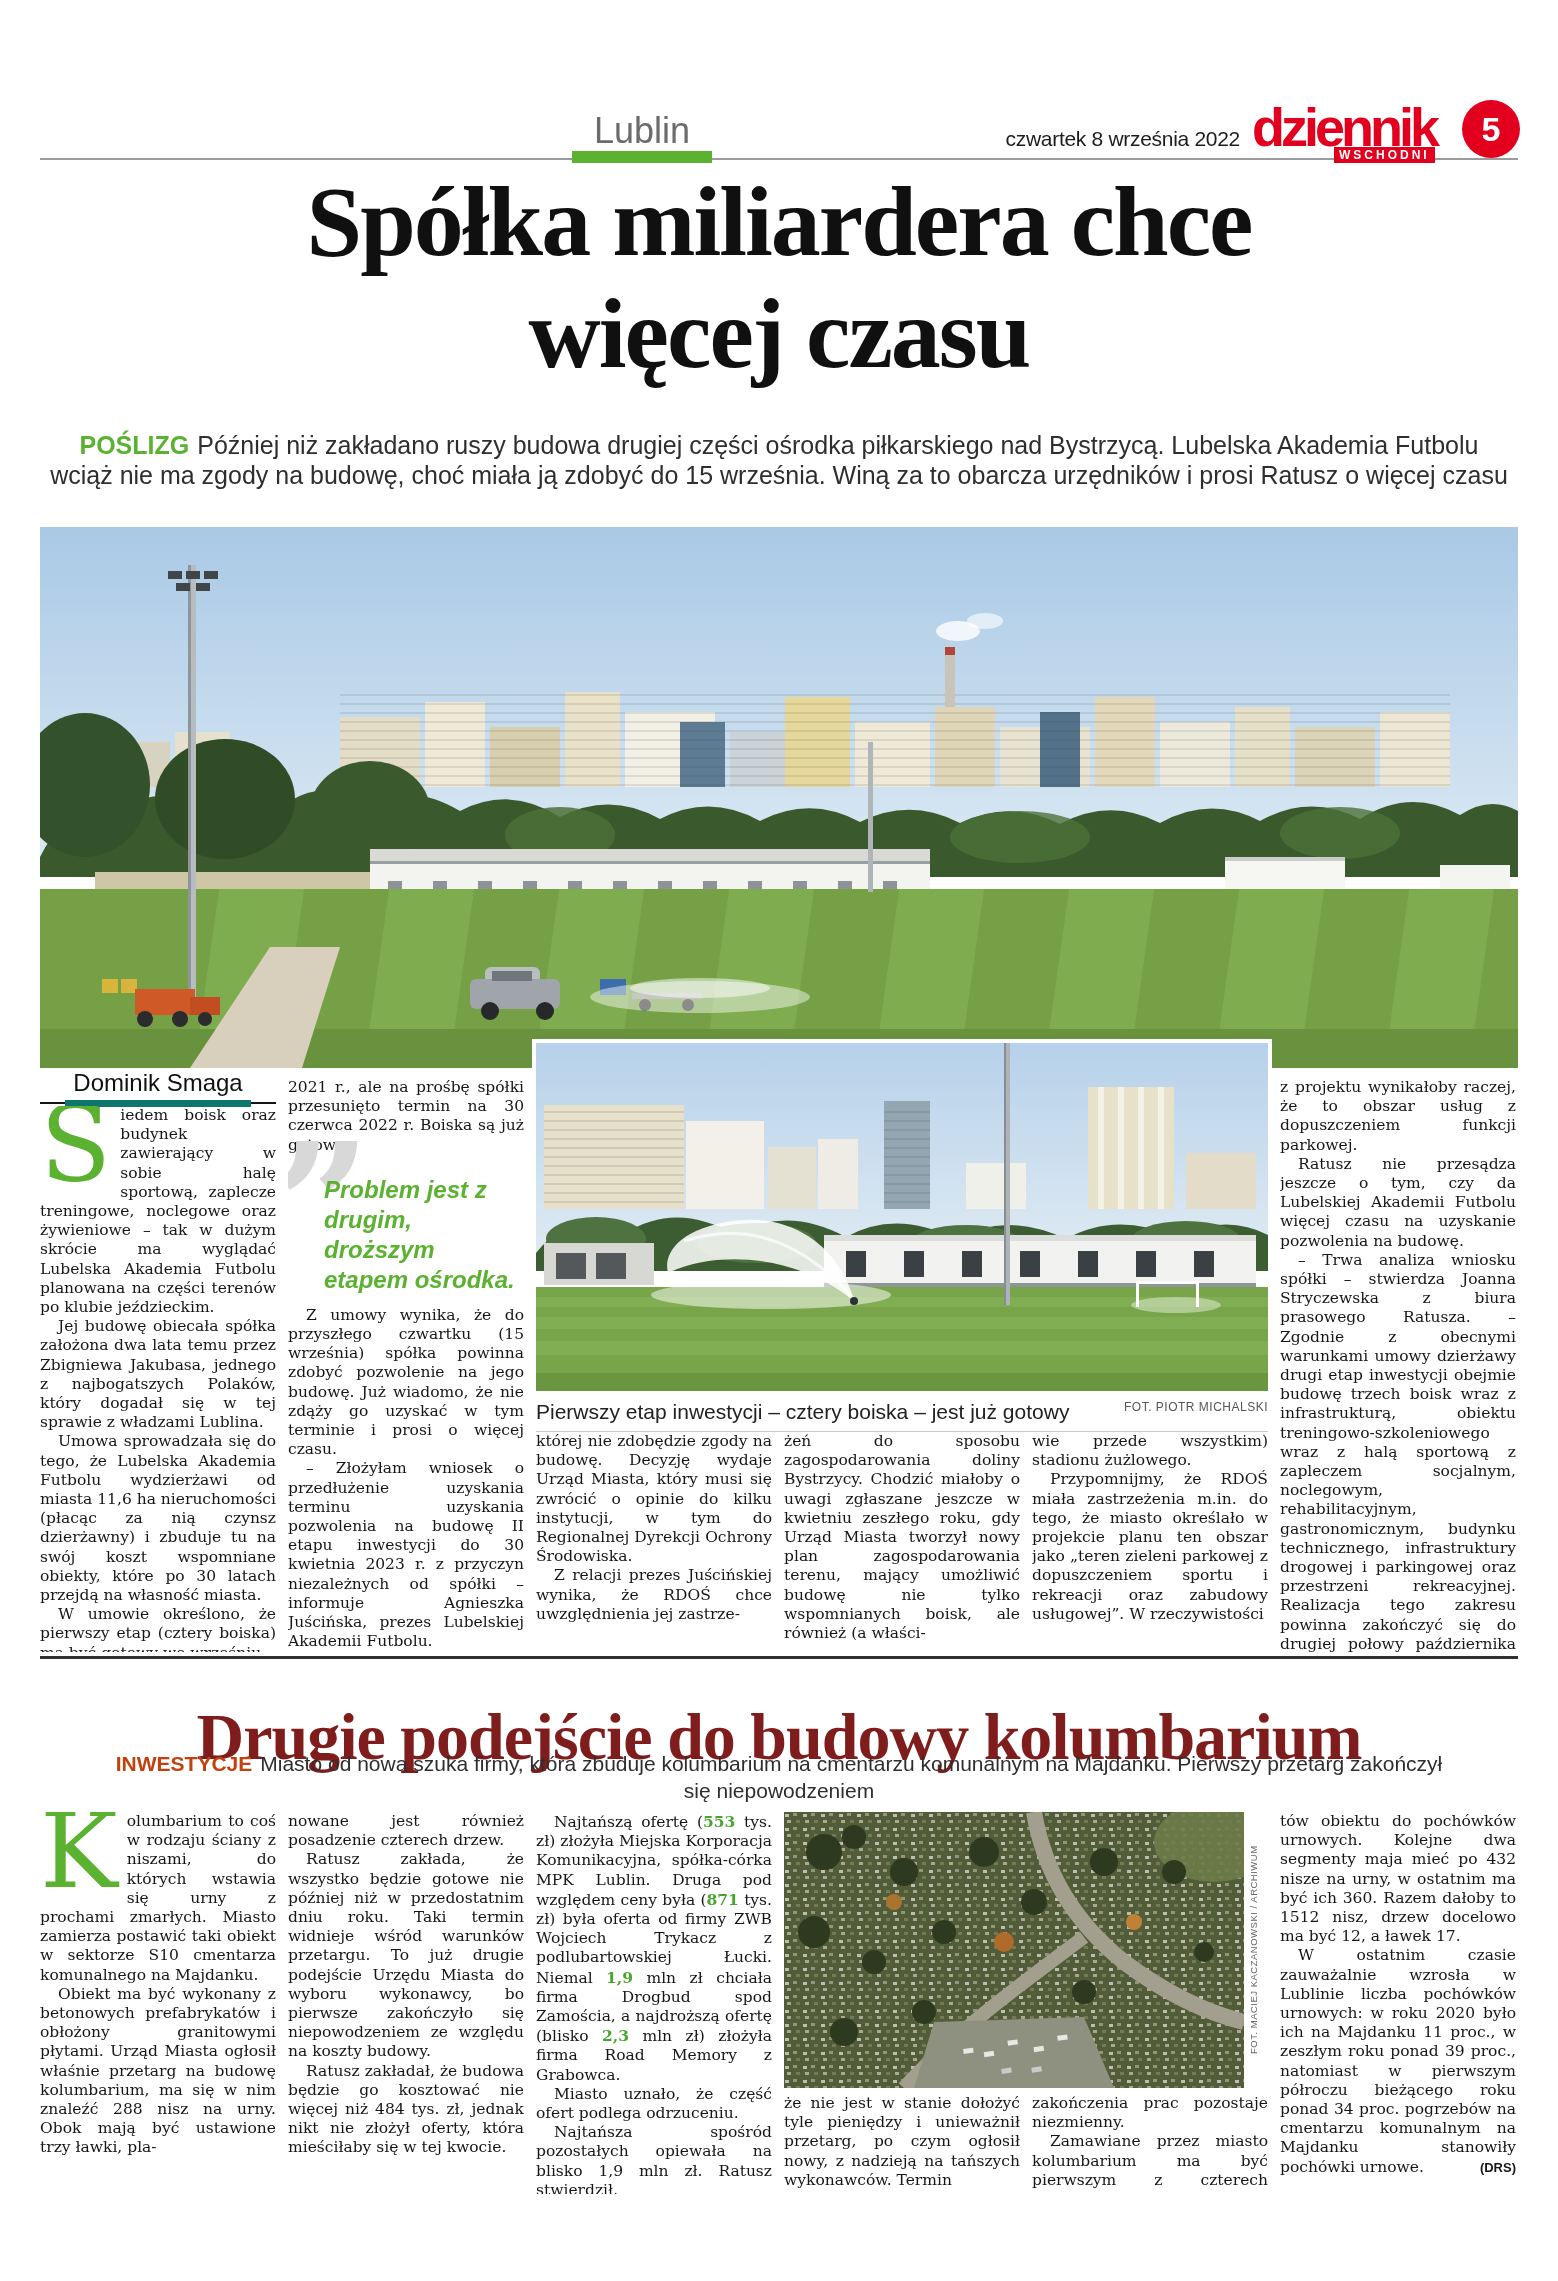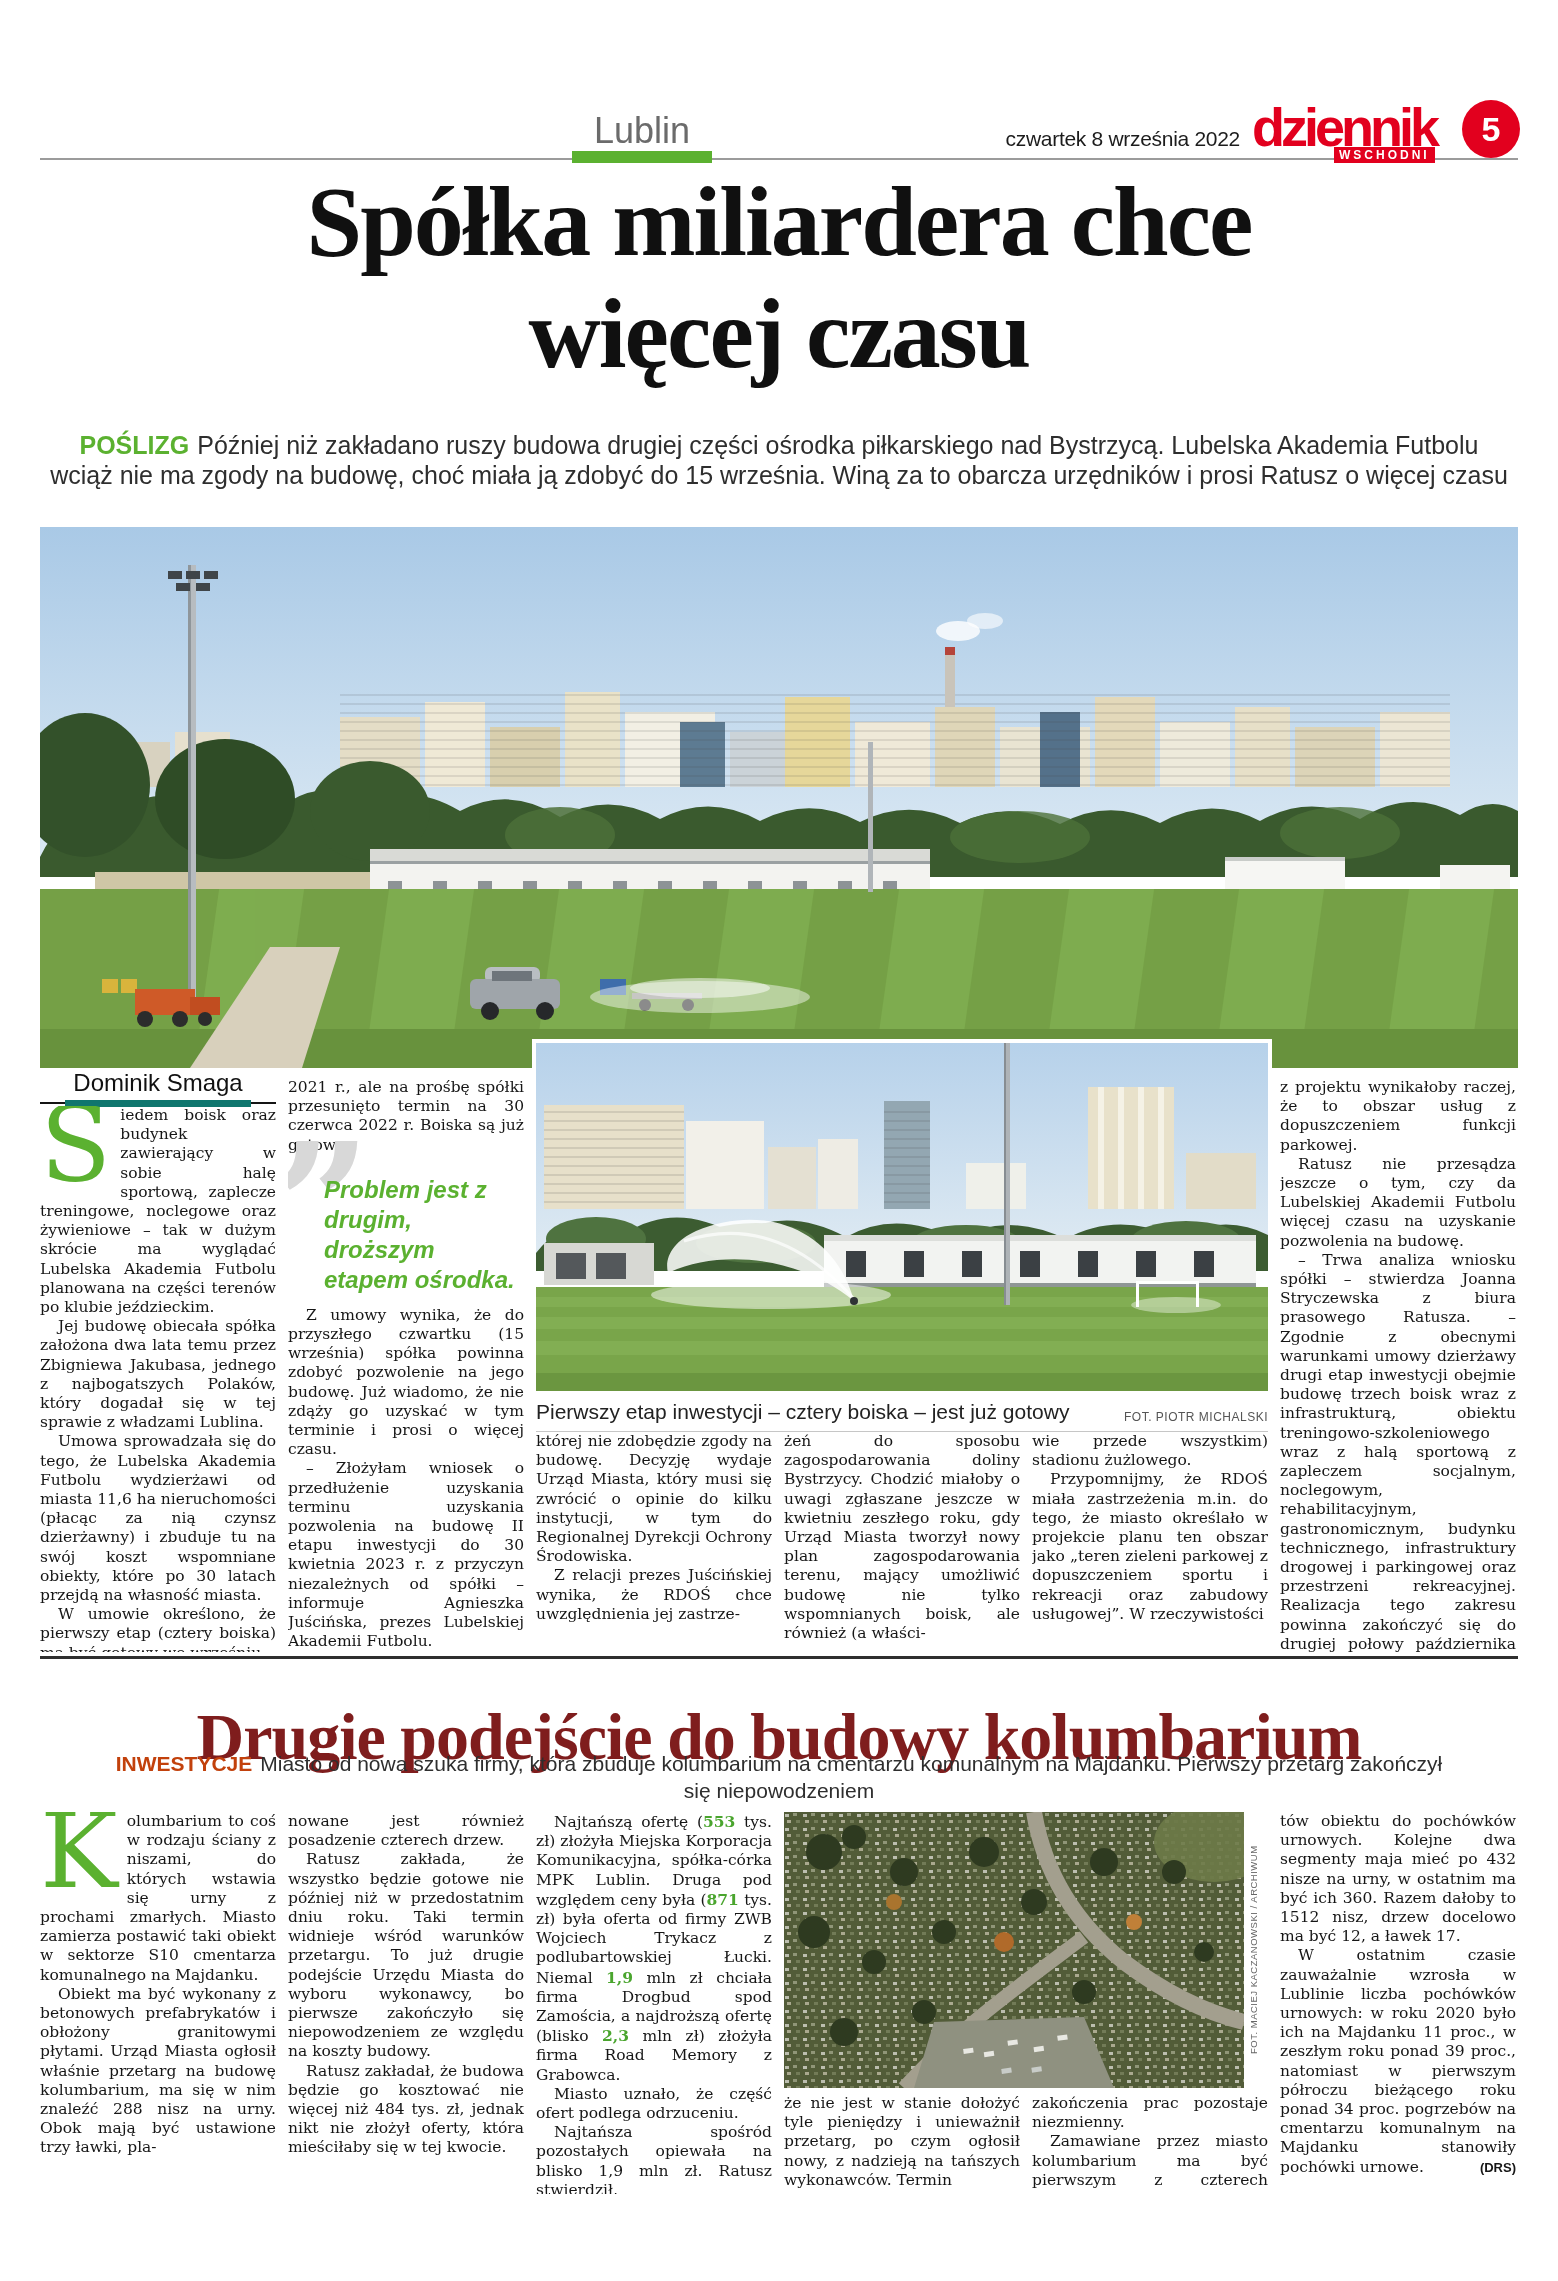--- a/index.html
+++ b/index.html
@@ -35,21 +35,21 @@
      color:#7f1d1d;letter-spacing:-1px;}
   .lead2{left:110px;top:1750px;width:1338px;text-align:center;
      font-family:"Liberation Sans",sans-serif;font-size:21px;line-height:27px;color:#2e2e2e;}
 
   
   .photo{overflow:hidden;}
   .photo svg{display:block;}
   .inset-wrap{left:532px;top:1039px;width:740px;height:356px;background:#fff;padding:0;}
   .inset-wrap svg{margin:4px;}
   .caption-row{left:536px;top:1400px;width:732px;border-bottom:1px solid #c6c6c6;
-     padding-bottom:7px;display:flex;justify-content:space-between;align-items:flex-end;}
+     padding-bottom:7px;display:flex;justify-content:space-between;align-items:flex-start;}
   .caption-text{font-family:"Liberation Sans",sans-serif;font-size:21px;color:#222;}
   .caption-credit{font-family:"Liberation Sans",sans-serif;font-size:12px;color:#555;letter-spacing:.5px;}
   .vert-credit{left:1248px;top:1812px;height:276px;width:14px;
      writing-mode:vertical-rl;transform:rotate(180deg);
      font-family:"Liberation Sans",sans-serif;font-size:9.5px;color:#666;letter-spacing:.5px;
      text-align:center;}
 
   
   .byline{left:40px;top:1069px;width:236px;text-align:center;border-bottom:2px solid #141414;
      font-family:"Liberation Sans",sans-serif;font-size:24px;color:#111;}

